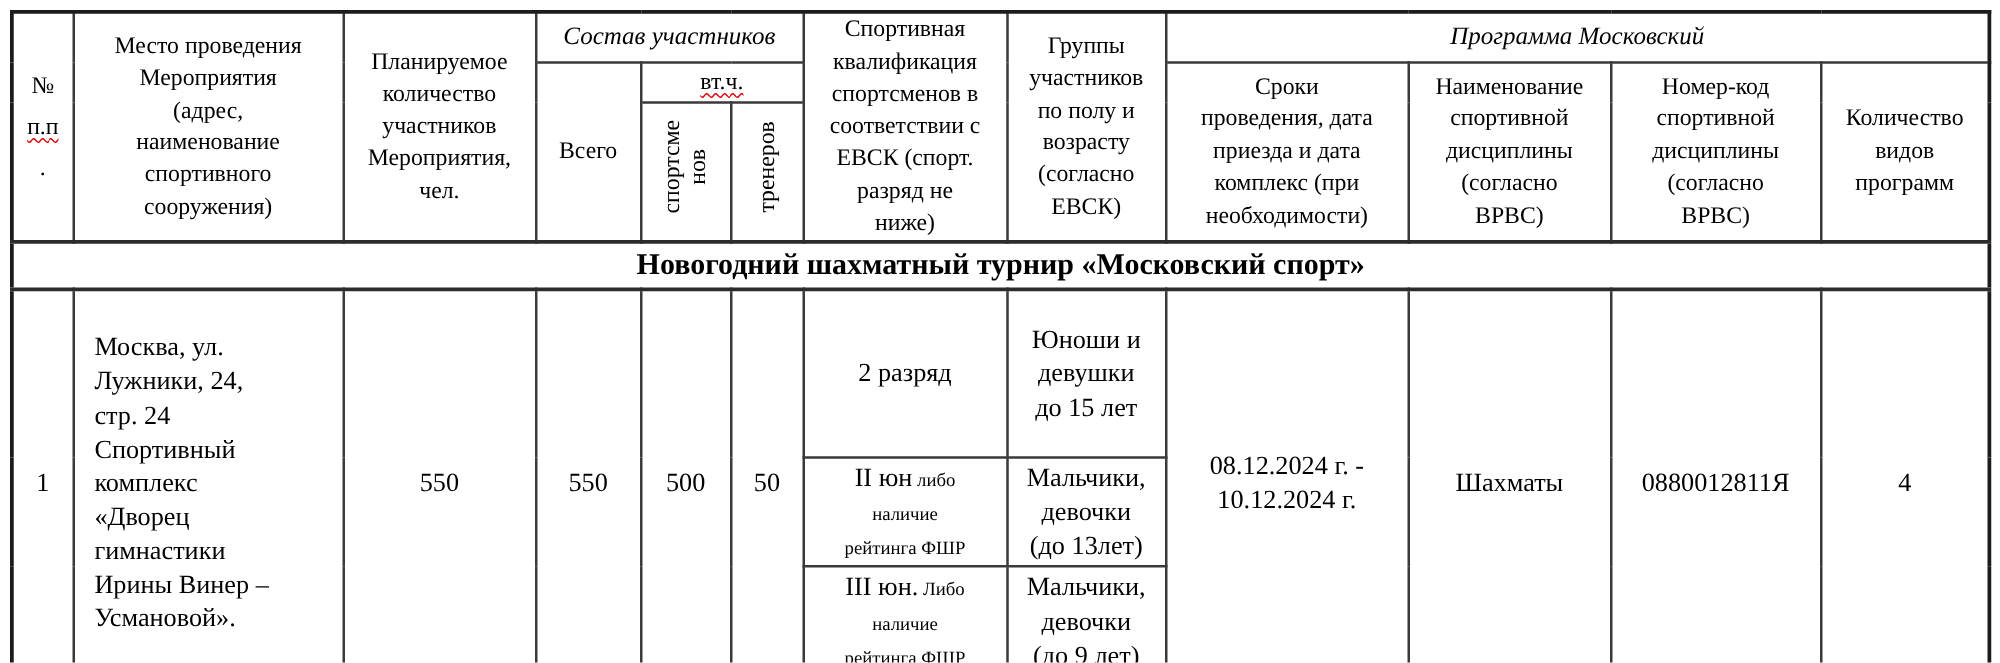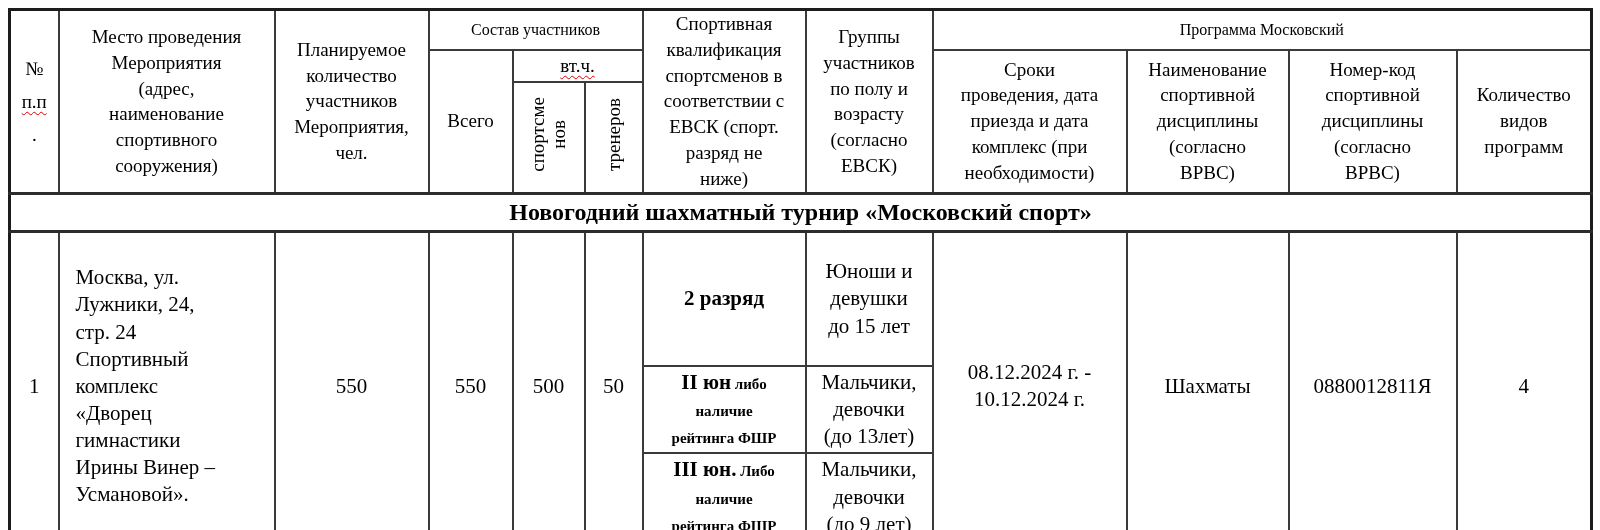--- a/index.html
+++ b/index.html
@@ -14,42 +14,42 @@
     margin: 8px 0 0 8px;
     border: 3px solid #1c1c1c;
   }
   th, td {
     border: 2px solid #3a3a3a;
     vertical-align: middle; text-align: center;
     padding: 2px 8px; font-weight: normal; overflow: hidden;
   }
   th { font-size: 19px; line-height: 1.36; }
   td { font-size: 21px; line-height: 1.29; }
-  .grp { font-size: 16px; }
+  .grp { font-size: 20px; font-style: italic; }
 
   .r-h1 { height: 40px; }
   .r-h2 { height: 26px; }
   .r-h3 { height: 111px; }
   .r-title { height: 33px; }
   .r-d1 { height: 135px; }
   .r-d2 { height: 84px; }
   .r-d3 { height: 81px; }
 
   .c-no div { line-height: 1.75; font-size: 19px; }
   .c-place-h  { padding: 0 25px; }
   .c-planned-h{ padding: 0 12px; }
   .c-qual-h   { padding: 0 20px; }
   .c-groups-h { padding: 0 12px; }
   .c-dates-h  { padding: 0 24px; }
   .c-disc-h   { padding: 0 14px; }
   .c-code-h   { padding: 0 16px; }
   .c-count-h  { padding: 0 14px; }
 
   .c-place-d { text-align: left; padding: 4px 40px 4px 16px; }
-  .c-qual-d  { padding: 2px 28px; font-weight: bold; }
+  .c-qual-d  { padding: 2px 28px; }
   .c-group-d { padding: 2px 12px; border-radius: 13px; }
   .c-dates-d { padding: 2px 12px; }
 
   .small { font-size: 15px; }
   .misspell {
     text-decoration-line: underline;
     text-decoration-style: wavy;
     text-decoration-color: #e10000;
     text-decoration-thickness: 1px;
     text-underline-offset: 3px;

